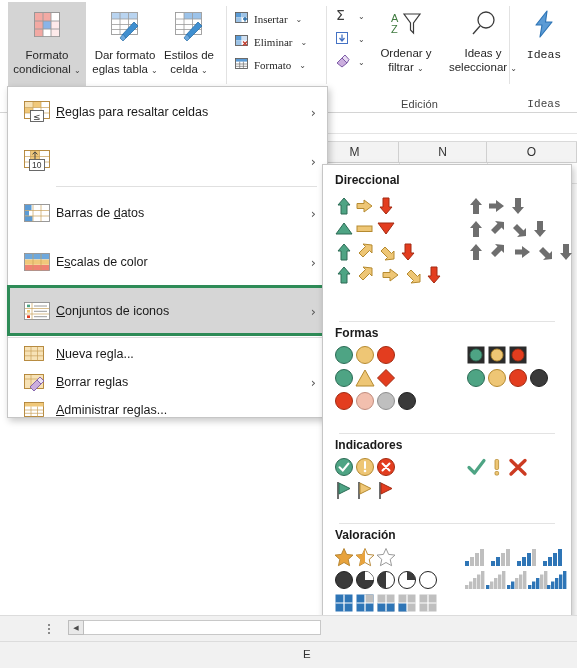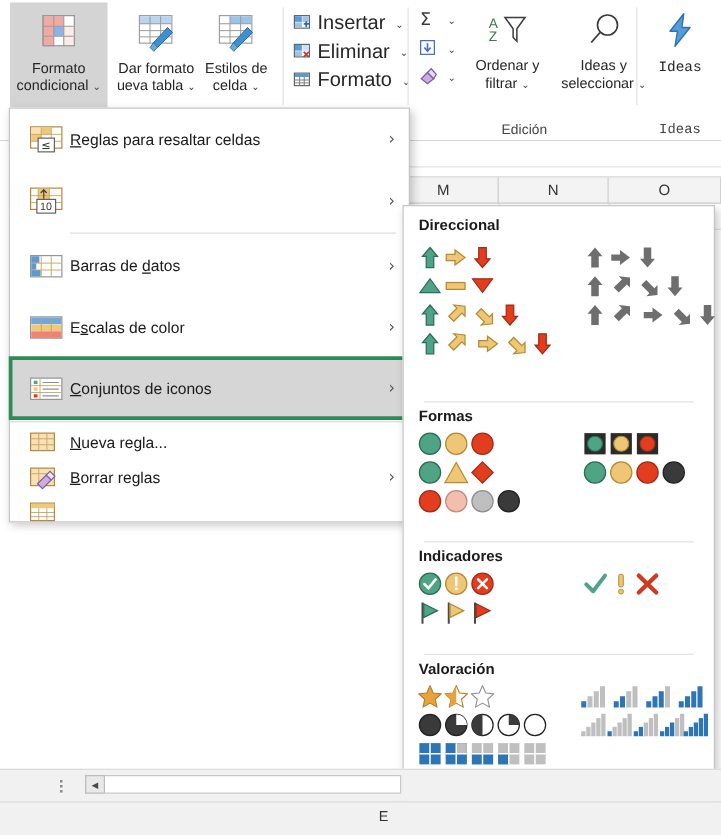--- a/index.html
+++ b/index.html
@@ -39,21 +39,21 @@
     font-size:11.5px; line-height:13.5px; text-align:center; color:#262626;
     margin-top:4px; white-space:nowrap;
   }
   .rb-big .lbl .chev { font-size:8px; color:#444; }
 
   
   .rb-small {
     position:absolute; height:22px; display:flex; align-items:center; gap:4px;
     padding:0 2px; cursor:default; white-space:nowrap;
   }
-  .rb-small .lbl { font-size:16px; color:#262626; }
+  .rb-small .lbl { font-size:11px; color:#262626;font-family:Liberation Serif, serif; }
   .rb-small .chev { font-size:8px; color:#444; margin-left:4px; }
 
   .icon-sq { display:inline-block; }
 
   
   #sheet { position:absolute; left:0; top:113px; width:577px; height:502px; background:#ffffff; }
   #colhdr { position:absolute; left:311px; top:141px; width:266px; height:22px;
             background:#f3f3f3; border-bottom:1px solid #cfcfcf; border-top:1px solid #d9d9d9;}
   .colcell { position:absolute; top:0; height:21px; line-height:21px; text-align:center;
              font-size:12px; color:#333; border-right:1px solid #d0d0d0; }
@@ -184,21 +184,21 @@
             <line x1="8" y1="21.5" x2="33" y2="21.5"></line>
             <line x1="16" y1="5" x2="16" y2="26.5"></line>
             <line x1="24.5" y1="5" x2="24.5" y2="26.5"></line>
           </g>
           <path d="M18 27 L30 14 L34 18 L22 30 Z" fill="#3f8fd0" stroke="#2a6ea8" stroke-width="0.8"></path>
           <path d="M16 30 L19 26 L22 30 L19 33 Z" fill="#6ba8dd" stroke="#2a6ea8" stroke-width="0.7"></path>
         </svg>
       </span>
       <span class="lbl">
         <span>Dar formato</span><br>
-        <span>ueva tabla</span>
+        <span>eglas tabla</span>
         <span class="chev">⌄</span>
       </span>
     </div>
 
     <div class="rb-big" style="left:156px; width:66px;">
       <span class="icon-sq">
         <svg width="42" height="34" viewBox="0 0 42 34">
           <rect x="7.5" y="4.5" width="26" height="22" fill="#ffffff" stroke="#9a9a9a" stroke-width="0.9"></rect>
           <rect x="16" y="5" width="17" height="6" fill="#9cc3ea"></rect>
           <g stroke="#9a9a9a" stroke-width="0.8">
@@ -502,20 +502,21 @@
         <rect x="2.5" y="2.5" width="19" height="14" fill="#ffffff" stroke="#b08030" stroke-width="0.9"></rect>
         <rect x="3" y="3" width="18.5" height="3.5" fill="#f0c87a"></rect>
         <g stroke="#c9a05a" stroke-width="0.7">
           <line x1="3" y1="10" x2="21.5" y2="10"></line>
           <line x1="3" y1="13.3" x2="21.5" y2="13.3"></line>
           <line x1="9" y1="6.5" x2="9" y2="16.5"></line>
           <line x1="15.5" y1="6.5" x2="15.5" y2="16.5"></line>
         </g>
       </svg>
     </span>
+    <span class="mi-lbl"><u>A</u>dministrar reglas...</span>
   </div>
 </div>
 
 <div id="icon-sub">
 
   <div class="sec">
     <div class="sec-title">Direccional</div>
 
     <div class="iconset" style="left:10px; top:30px;">
       <svg width="76" height="22" viewBox="0 0 76 22">

